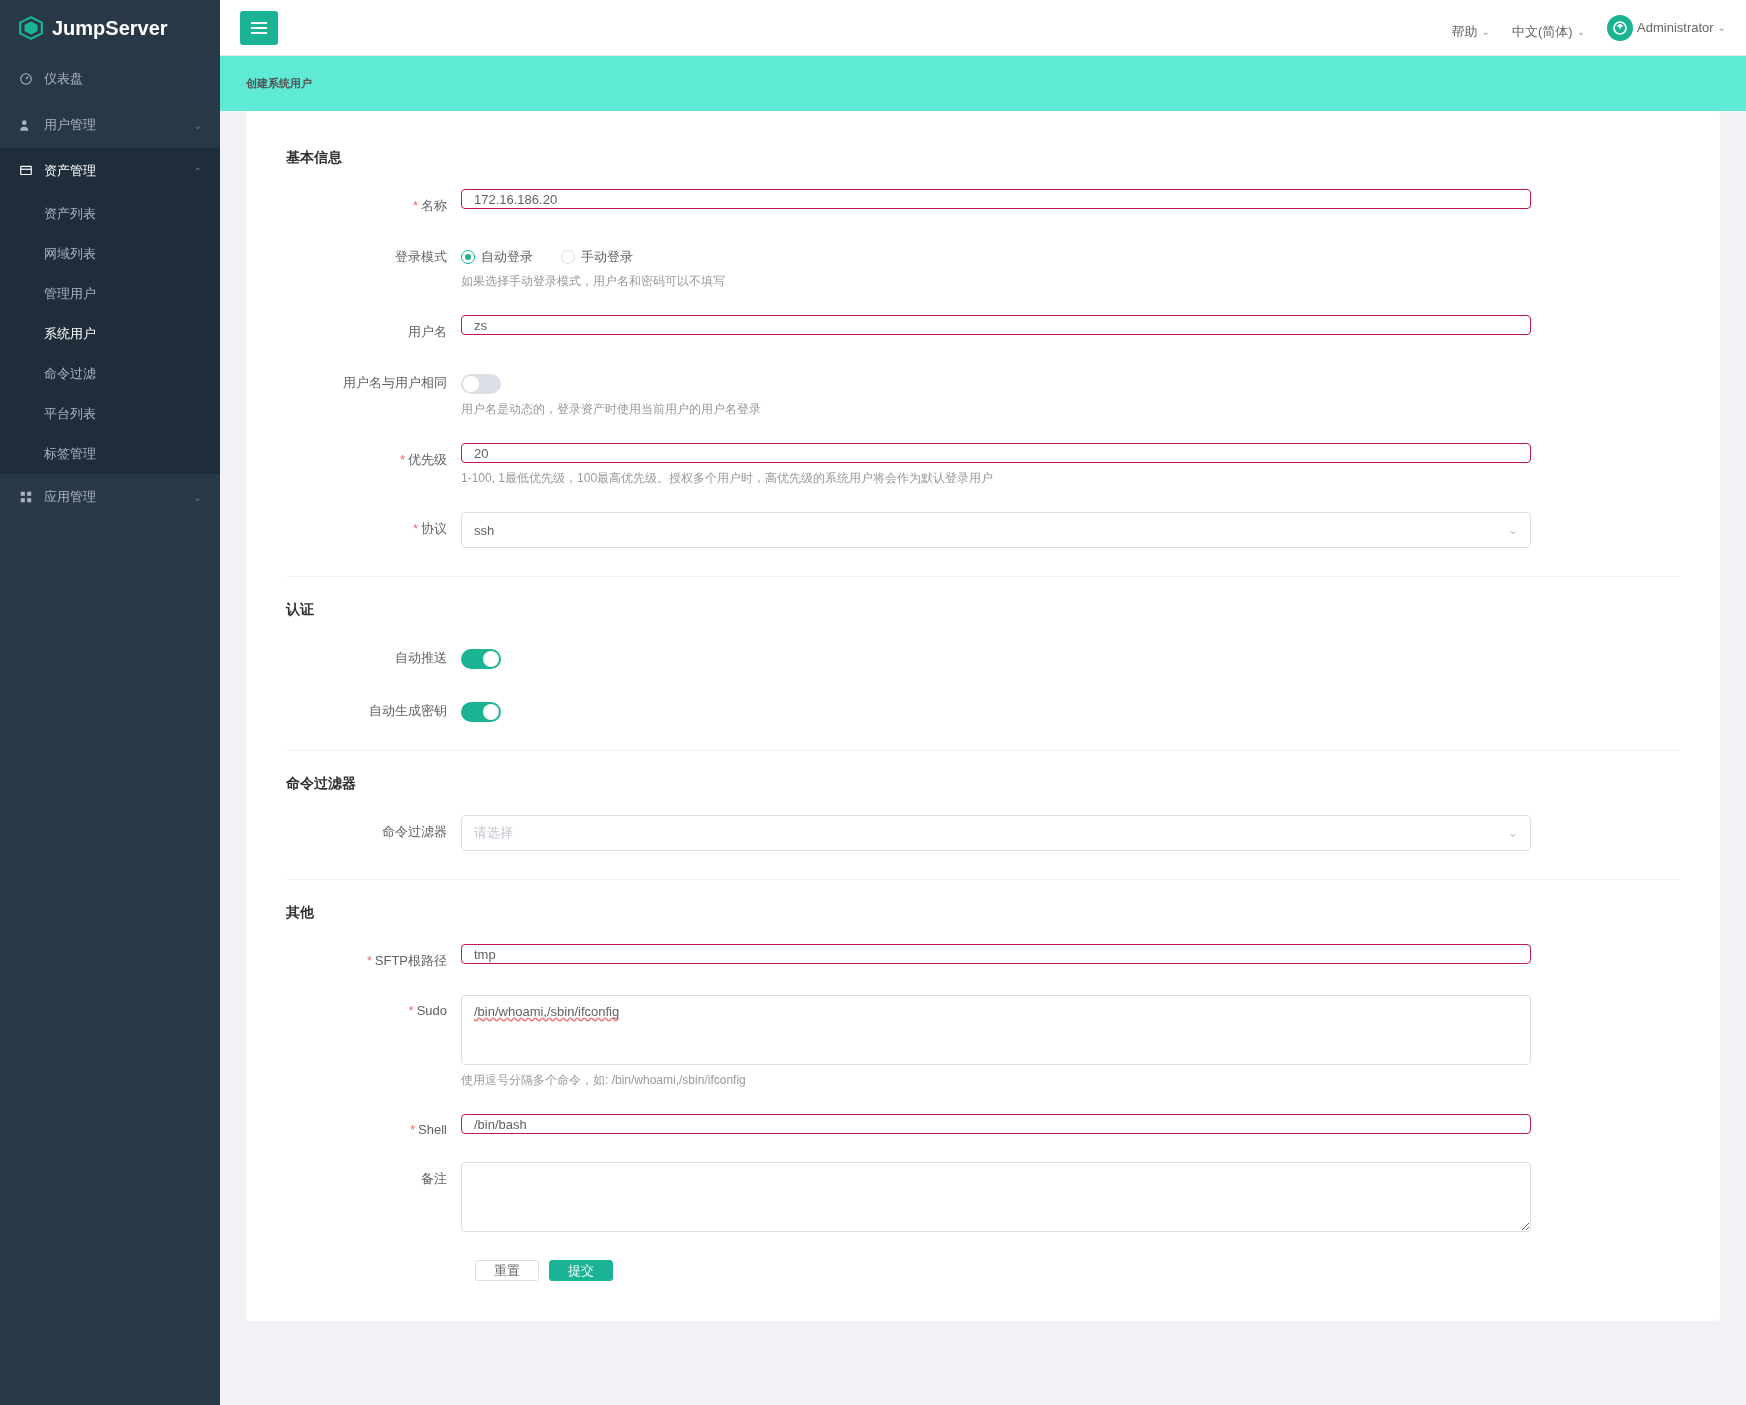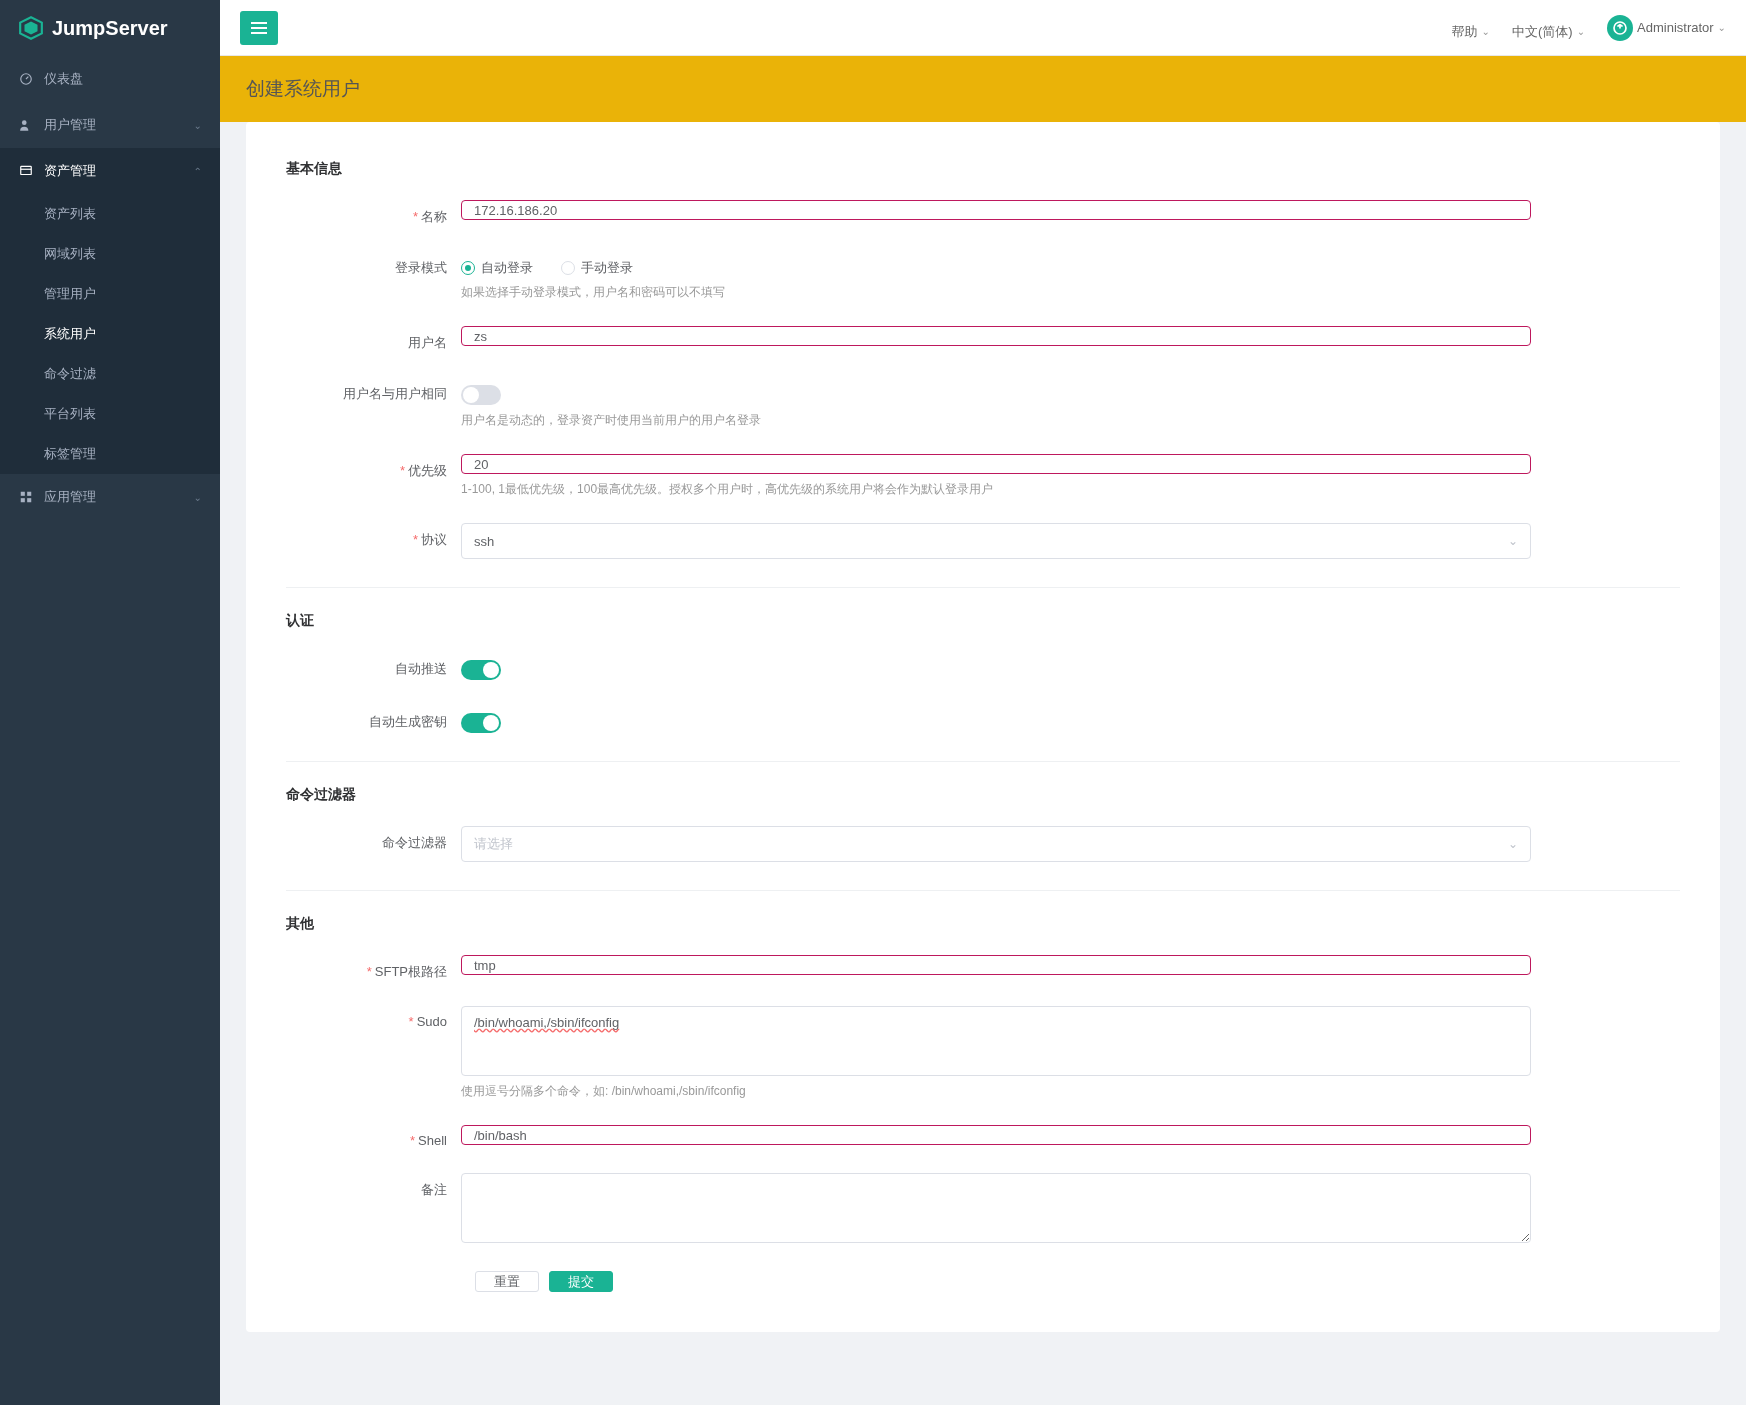--- a/index.html
+++ b/index.html
@@ -26,21 +26,21 @@
 .main { flex: 1; display: flex; flex-direction: column; }
 .topbar { height: 56px; background: #fff; display: flex; align-items: center; padding: 0 20px; border-bottom: 1px solid #e8e8e8; }
 .hamburger { width: 38px; height: 34px; background: #1ab394; border-radius: 3px; display: flex; align-items: center; justify-content: center; cursor: pointer; }
 .hamburger-lines { width: 16px; height: 12px; display: flex; flex-direction: column; justify-content: space-between; }
 .hamburger-lines span { height: 2px; background: #fff; }
 .top-right { margin-left: auto; display: flex; align-items: flex-end; gap: 22px; font-size: 13px; color: #666; }
 .top-item { display: flex; align-items: center; gap: 4px; cursor: pointer; }
 .user-avatar { width: 26px; height: 26px; border-radius: 50%; background: #1ab394; display: flex; align-items: center; justify-content: center; }
 .chev-dn { font-size: 10px; color: #999; }
 
-.page-title { padding: 20px 26px; font-size: 19px; color: #555; background: #eab308; }
+.page-title { padding: 20px 26px; font-size: 11px; color: #555; background: #5eead4; font-weight: bold; }
 
 .content { margin: 0 26px 26px 26px; background: #fff; border-radius: 4px; padding: 30px 40px 40px 40px; }
 
 .section-title { font-size: 14px; font-weight: 600; color: #303133; margin-bottom: 22px; margin-top: 8px; }
 .section-divider { border: none; border-top: 1px solid #eef0f2; margin: 28px 0 24px 0; }
 
 .form-row { display: flex; align-items: flex-start; margin-bottom: 25px; }
 .form-label { width: 175px; text-align: right; padding-right: 14px; padding-top: 8px; font-size: 13px; color: #606266; flex-shrink: 0; }
 .form-label .req { color: #f56c6c; margin-right: 3px; }
 .form-control { flex: 1; max-width: 1070px; }

